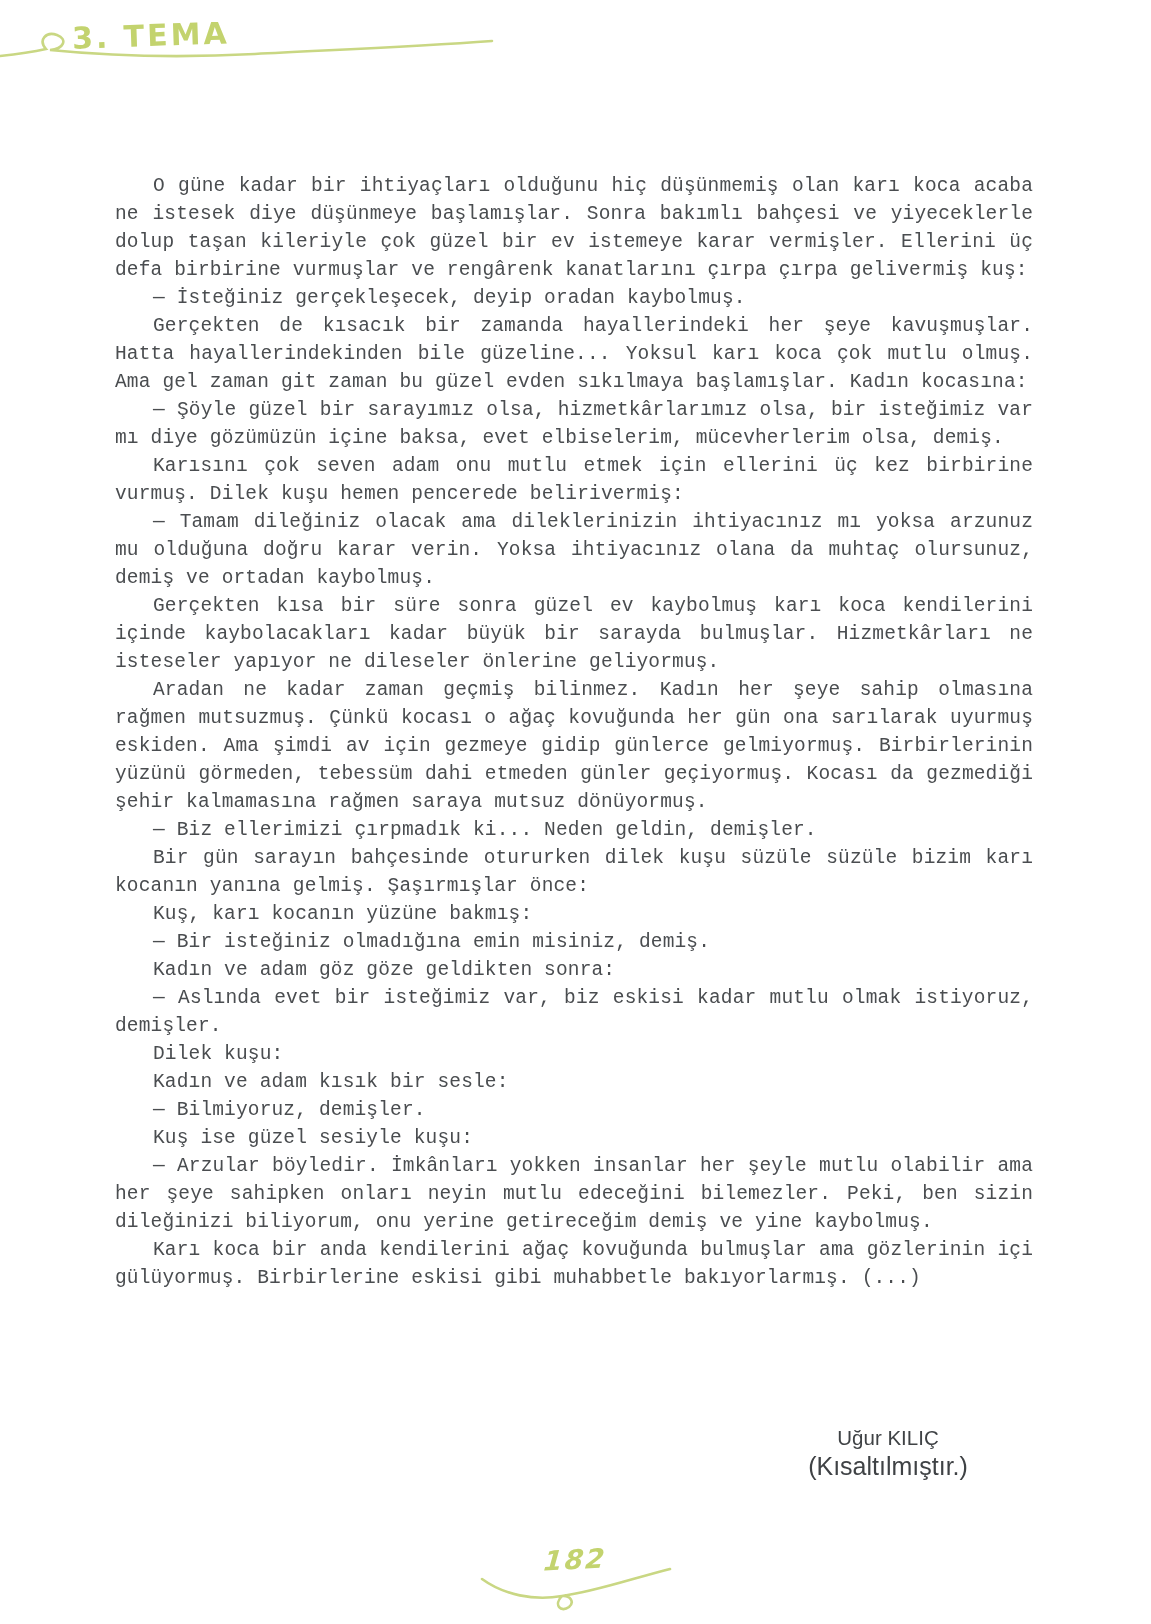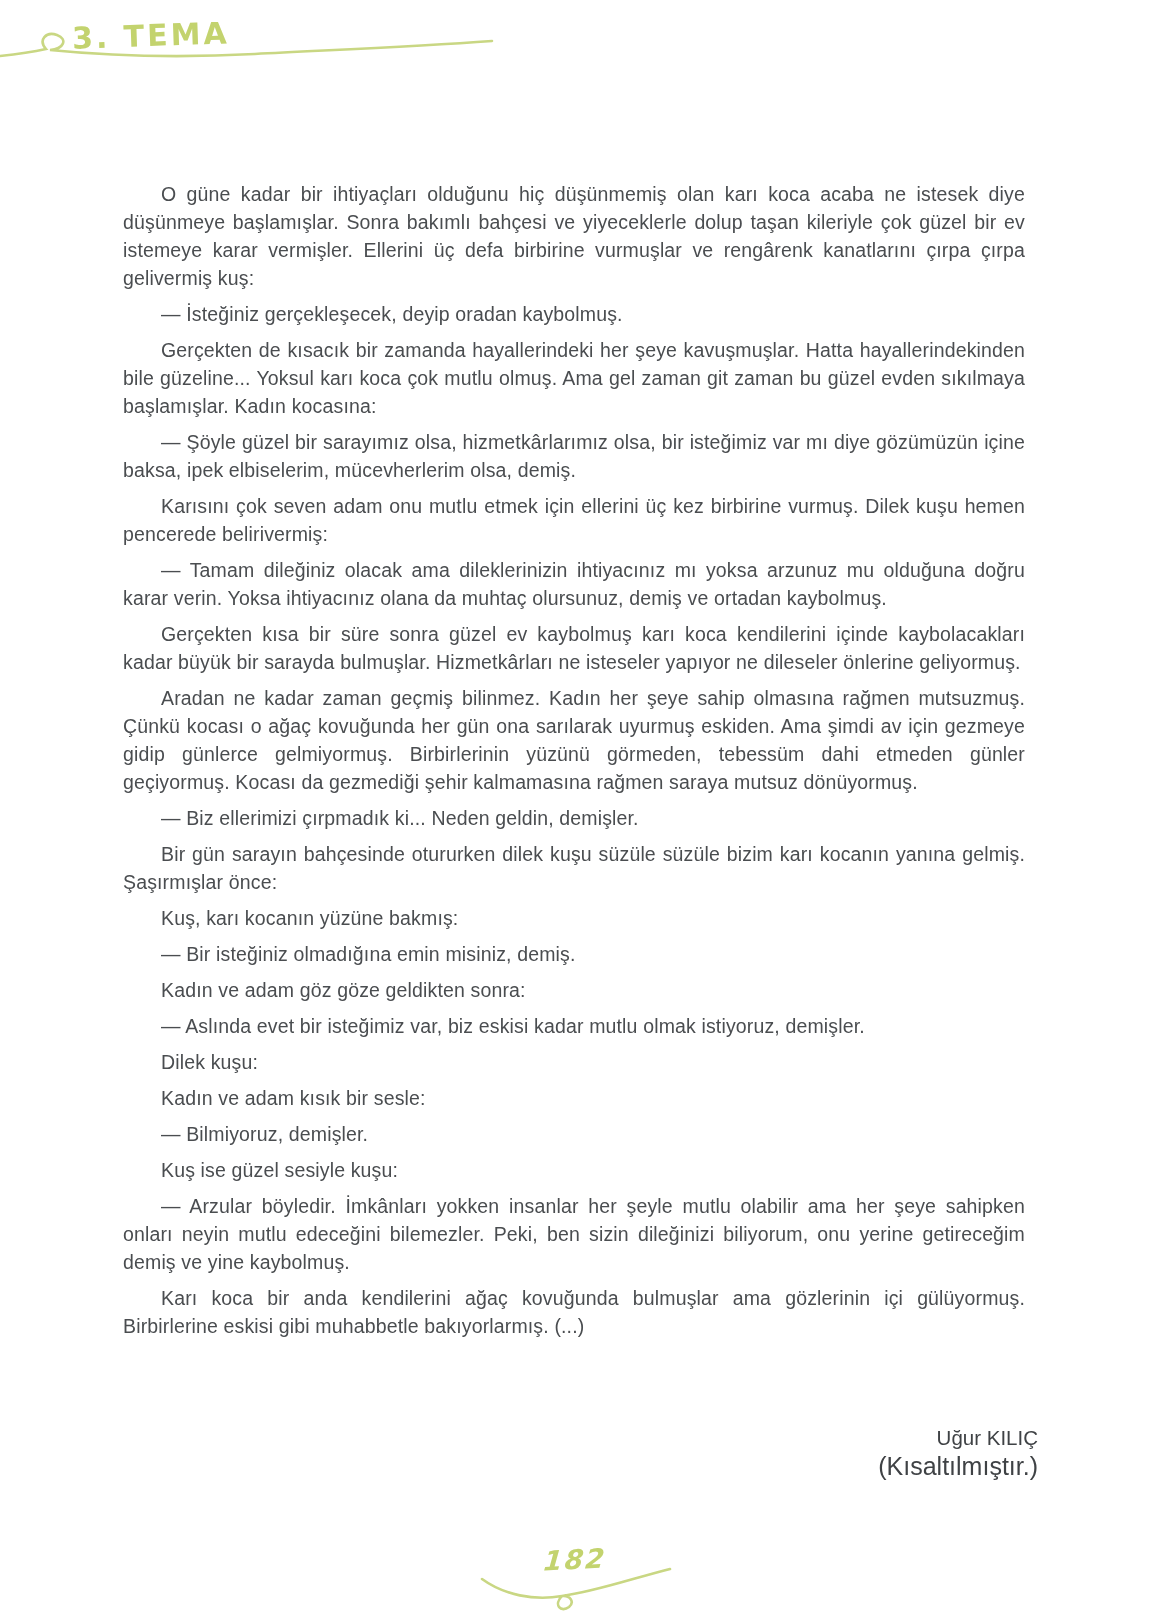--- a/index.html
+++ b/index.html
@@ -49,32 +49,33 @@
     position: absolute;
     top: 172px;
     left: 115px;
     width: 918px;
     color: #4a4d50;
     font-size: 19.5px;
     line-height: 28px;
     letter-spacing: 0.15px;
   }
   .story-par {
-    margin: 8px;
+    margin: 0;
     text-indent: 38px;
     text-align: justify;
+    font-family: Liberation Mono, monospace;
   }
 
   
   .attribution {
     position: absolute;
     top: 1424px;
     left: 738px;
     width: 300px;
-    text-align: right;
+    text-align: center;
     color: #3f4245;
   }
   .attribution .author {
     font-size: 20.5px;
     line-height: 28px;
     font-weight: 400;
   }
   .attribution .note {
     font-size: 25px;
     line-height: 28px;
@@ -118,21 +119,21 @@
                C 110 28 180 30 255 26
                C 330 22 410 19 492 13" fill="none" stroke="#c9d783" stroke-width="2.6" stroke-linecap="round"></path>
     </svg>
     <div class="tema-label">3. TEMA</div>
   </div>
 
   <div class="story">
       <p class="story-par">O güne kadar bir ihtiyaçları olduğunu hiç düşünmemiş olan karı koca acaba ne istesek diye düşünmeye başlamışlar. Sonra bakımlı bahçesi ve yiyeceklerle dolup taşan kileriyle çok güzel bir ev istemeye karar vermişler. Ellerini üç defa birbirine vurmuşlar ve rengârenk kanatlarını çırpa çırpa gelivermiş kuş:</p>
       <p class="story-par">— İsteğiniz gerçekleşecek, deyip oradan kaybolmuş.</p>
       <p class="story-par">Gerçekten de kısacık bir zamanda hayallerindeki her şeye kavuşmuşlar. Hatta hayallerindekinden bile güzeline... Yoksul karı koca çok mutlu olmuş. Ama gel zaman git zaman bu güzel evden sıkılmaya başlamışlar. Kadın kocasına:</p>
-      <p class="story-par">— Şöyle güzel bir sarayımız olsa, hizmetkârlarımız olsa, bir isteğimiz var mı diye gözümüzün içine baksa, ipek elbiselerim, mücevherlerim olsa, demiş.</p>
+      <p class="story-par">— Şöyle güzel bir sarayımız olsa, hizmetkârlarımız olsa, bir isteğimiz var mı diye gözümüzün içine baksa, evet elbiselerim, mücevherlerim olsa, demiş.</p>
       <p class="story-par">Karısını çok seven adam onu mutlu etmek için ellerini üç kez birbirine vurmuş. Dilek kuşu hemen pencerede belirivermiş:</p>
       <p class="story-par">— Tamam dileğiniz olacak ama dileklerinizin ihtiyacınız mı yoksa arzunuz mu olduğuna doğru karar verin. Yoksa ihtiyacınız olana da muhtaç olursunuz, demiş ve ortadan kaybolmuş.</p>
       <p class="story-par">Gerçekten kısa bir süre sonra güzel ev kaybolmuş karı koca kendilerini içinde kaybolacakları kadar büyük bir sarayda bulmuşlar. Hizmetkârları ne isteseler yapıyor ne dileseler önlerine geliyormuş.</p>
       <p class="story-par">Aradan ne kadar zaman geçmiş bilinmez. Kadın her şeye sahip olmasına rağmen mutsuzmuş. Çünkü kocası o ağaç kovuğunda her gün ona sarılarak uyurmuş eskiden. Ama şimdi av için gezmeye gidip günlerce gelmiyormuş. Birbirlerinin yüzünü görmeden, tebessüm dahi etmeden günler geçiyormuş. Kocası da gezmediği şehir kalmamasına rağmen saraya mutsuz dönüyormuş.</p>
       <p class="story-par">— Biz ellerimizi çırpmadık ki... Neden geldin, demişler.</p>
       <p class="story-par">Bir gün sarayın bahçesinde otururken dilek kuşu süzüle süzüle bizim karı kocanın yanına gelmiş. Şaşırmışlar önce:</p>
       <p class="story-par">Kuş, karı kocanın yüzüne bakmış:</p>
       <p class="story-par">— Bir isteğiniz olmadığına emin misiniz, demiş.</p>
       <p class="story-par">Kadın ve adam göz göze geldikten sonra:</p>
       <p class="story-par">— Aslında evet bir isteğimiz var, biz eskisi kadar mutlu olmak istiyoruz, demişler.</p>

